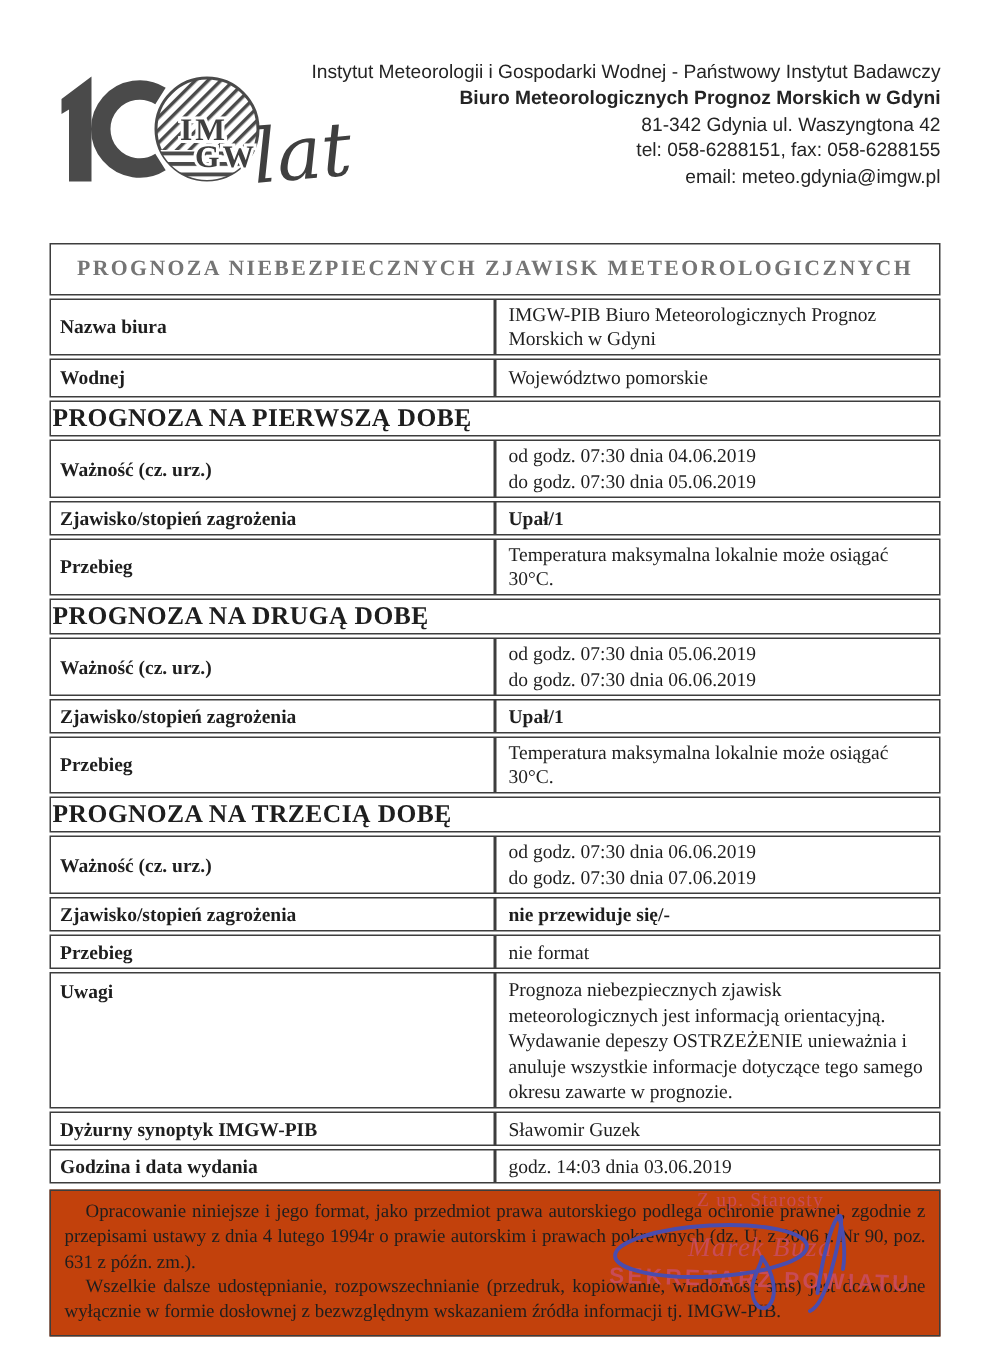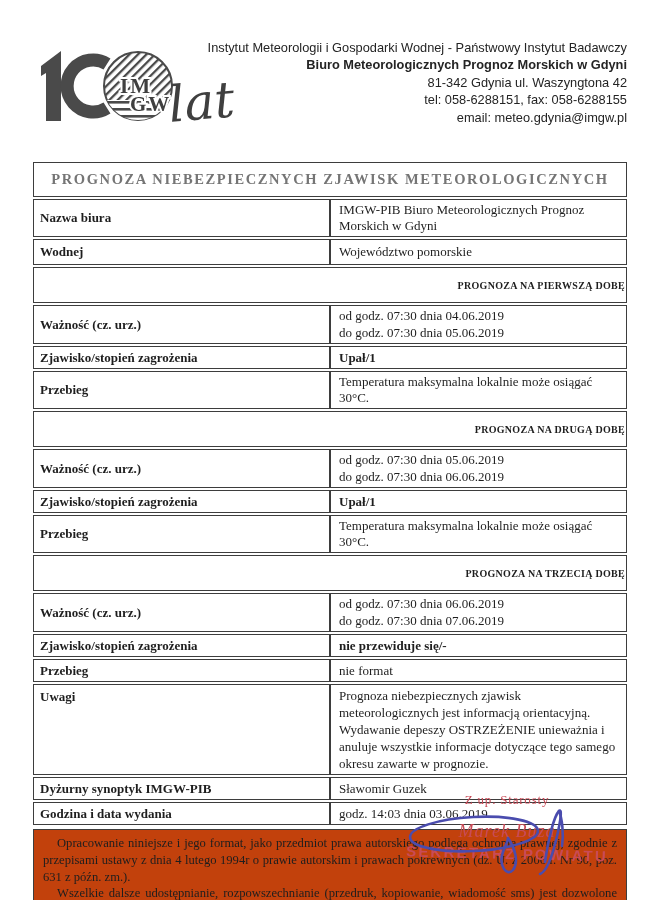--- a/index.html
+++ b/index.html
@@ -15,21 +15,21 @@
   .header-contact .bold{font-weight:bold;}
   .logo{position:absolute;top:38px;left:34px;}
   .logo svg{overflow:visible;}
   
   .doc{position:absolute;left:33px;top:160px;width:594px;}
   table.main{border-collapse:separate;border-spacing:0 2px;width:100%;font-size:13px;table-layout:fixed;}
   table.main td{border:1px solid #3d3d3d;vertical-align:middle;box-sizing:border-box;background:#fff;}
   td.lbl{width:154px;font-weight:bold;padding:2px 4px 2px 6px;}
   td.val{padding:2px 6px 2px 8px;}
   tr.title-row td{height:35px;text-align:center;font-weight:bold;font-size:14.5px;letter-spacing:1.6px;color:#757575;}
-  tr.sec td{height:36px;text-align:right;font-weight:bold;font-size:10px;letter-spacing:.3px;}
+  tr.sec td{height:20px;text-align:left;font-weight:bold;font-size:17px;letter-spacing:.3px;}
   tr.h-info td{height:26px;}
   tr.h-val td{height:38px;}
   tr.h-std td{height:23px;}
   tr.h-uwagi td{height:57px;vertical-align:middle;}
   .val-bold{font-weight:bold;}
   .vline{line-height:16.5px;}
   .copyright{
     border:1px solid #3d3d3d;margin-top:2px;padding:5px 9px 7px 9px;
     font-size:12.6px;line-height:16.8px;text-align:justify;background:#c2410c;
   }

